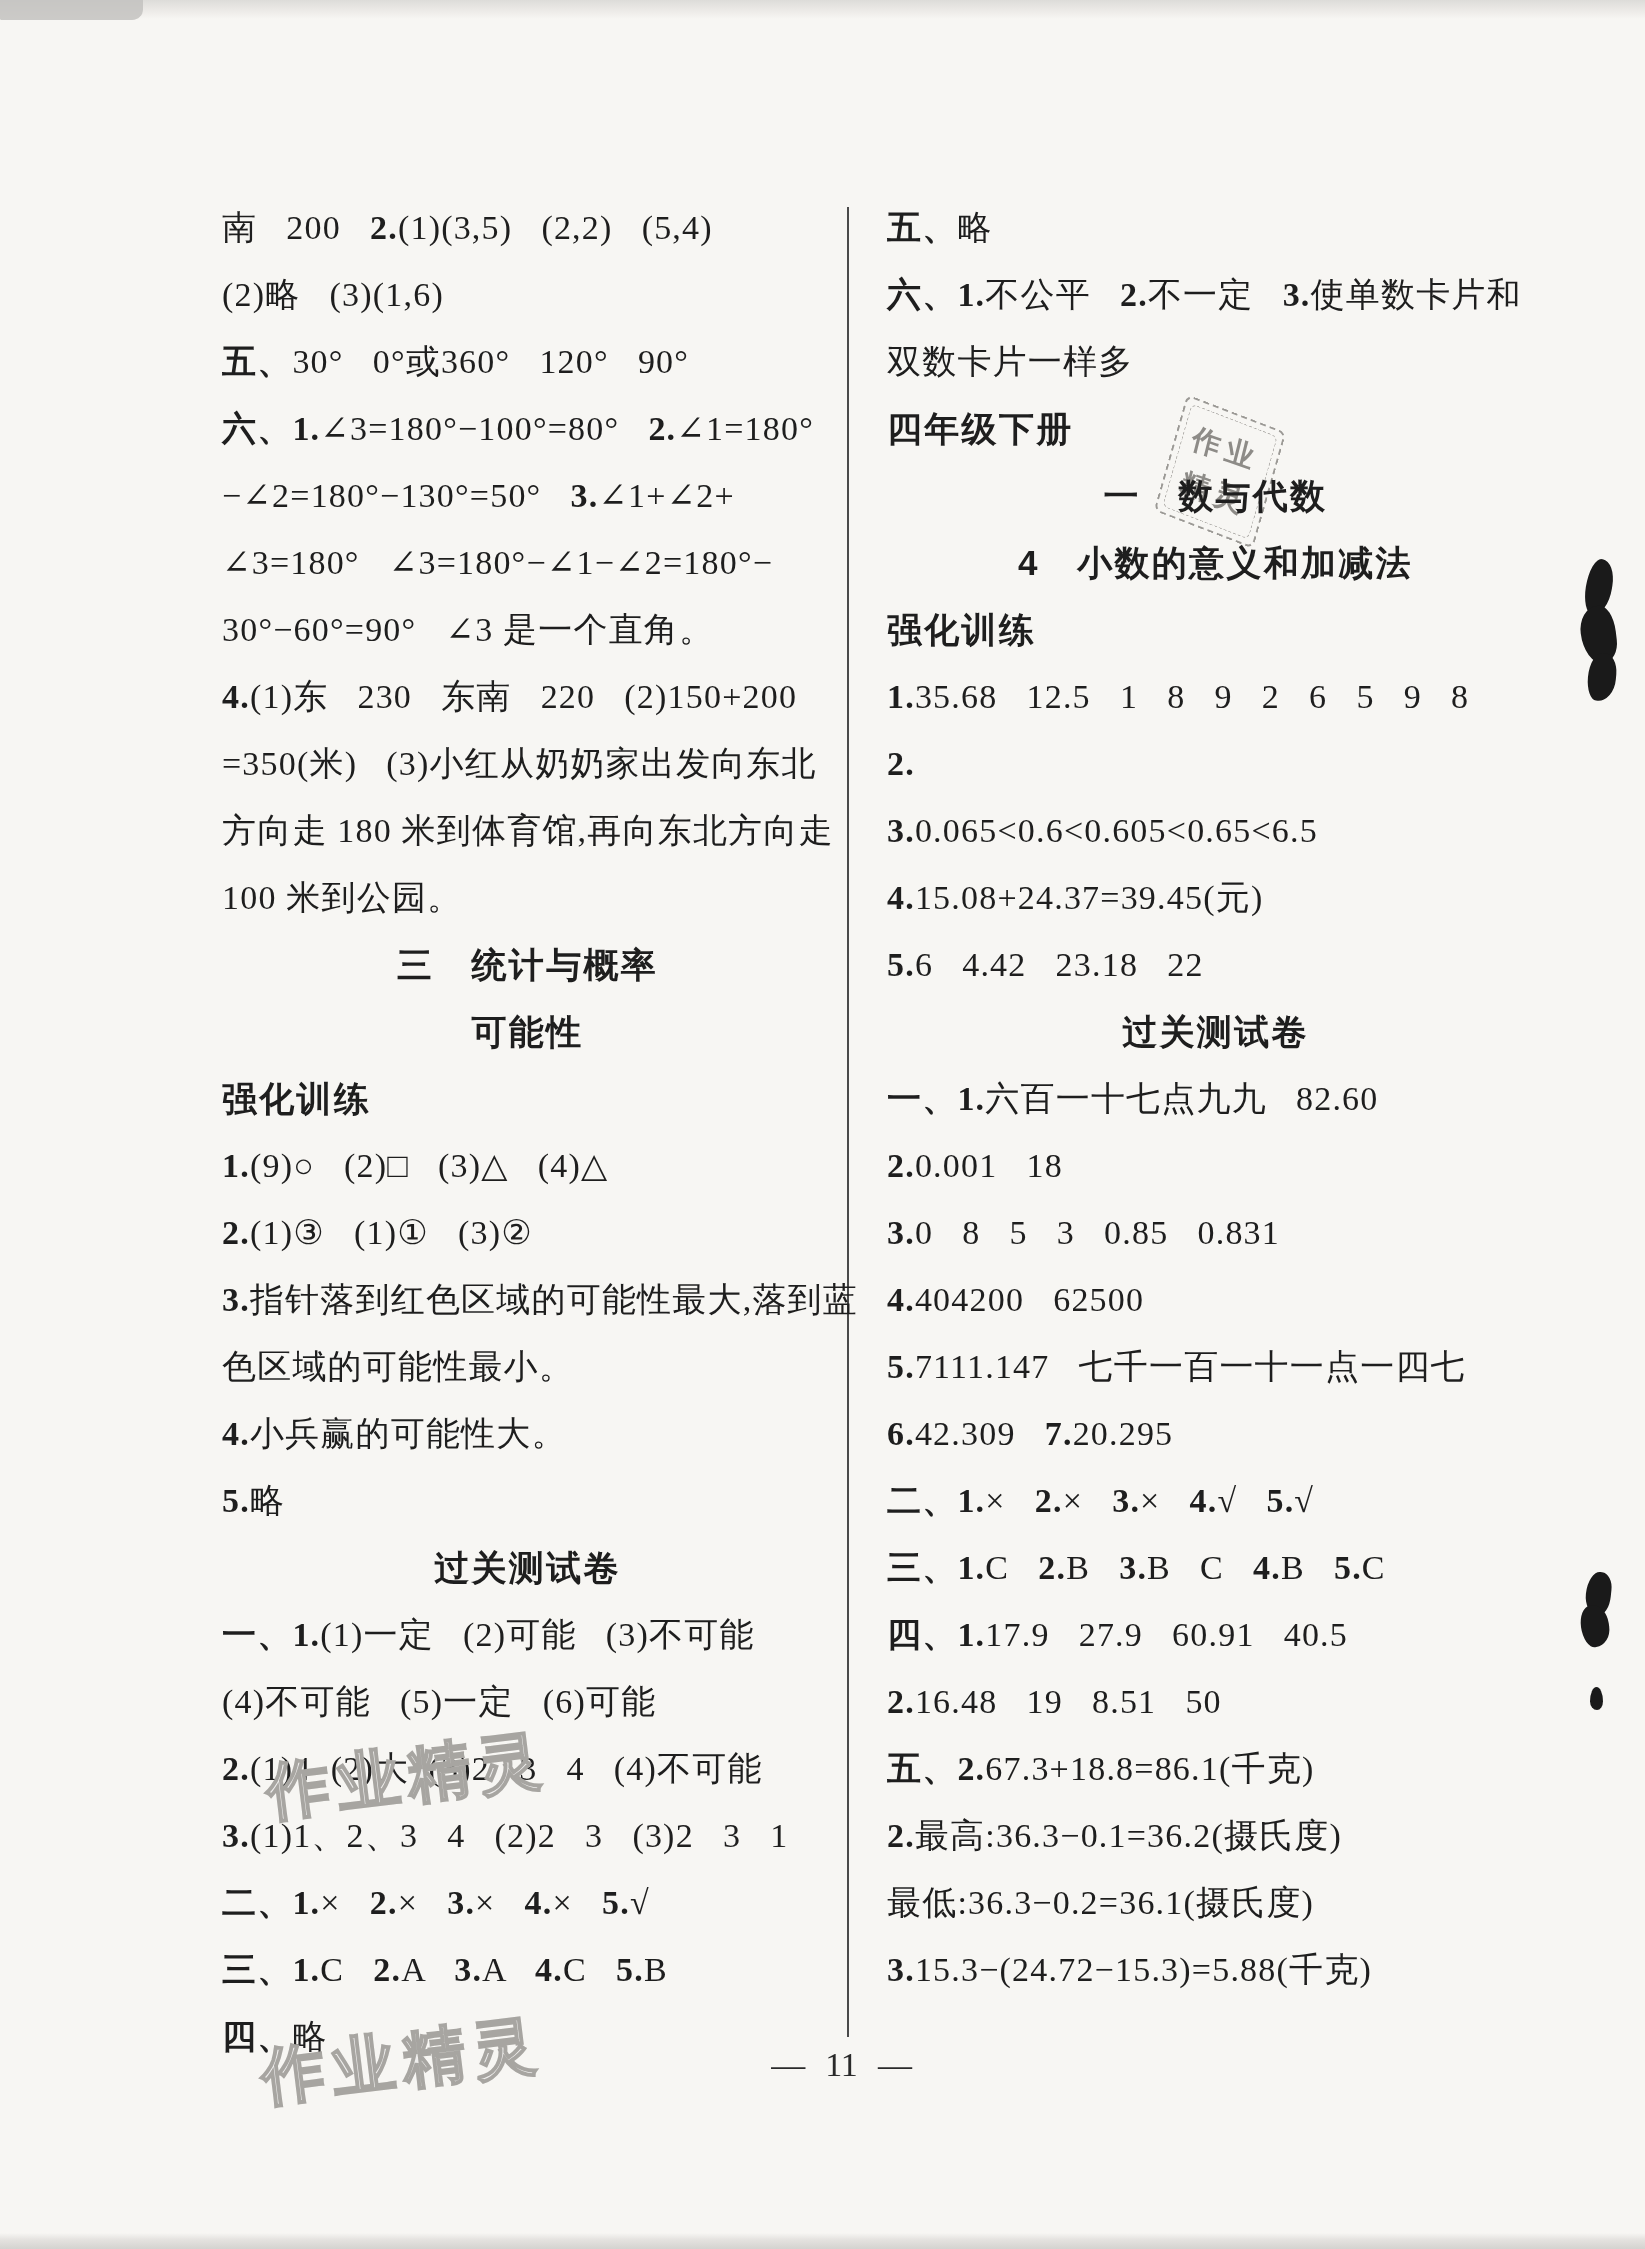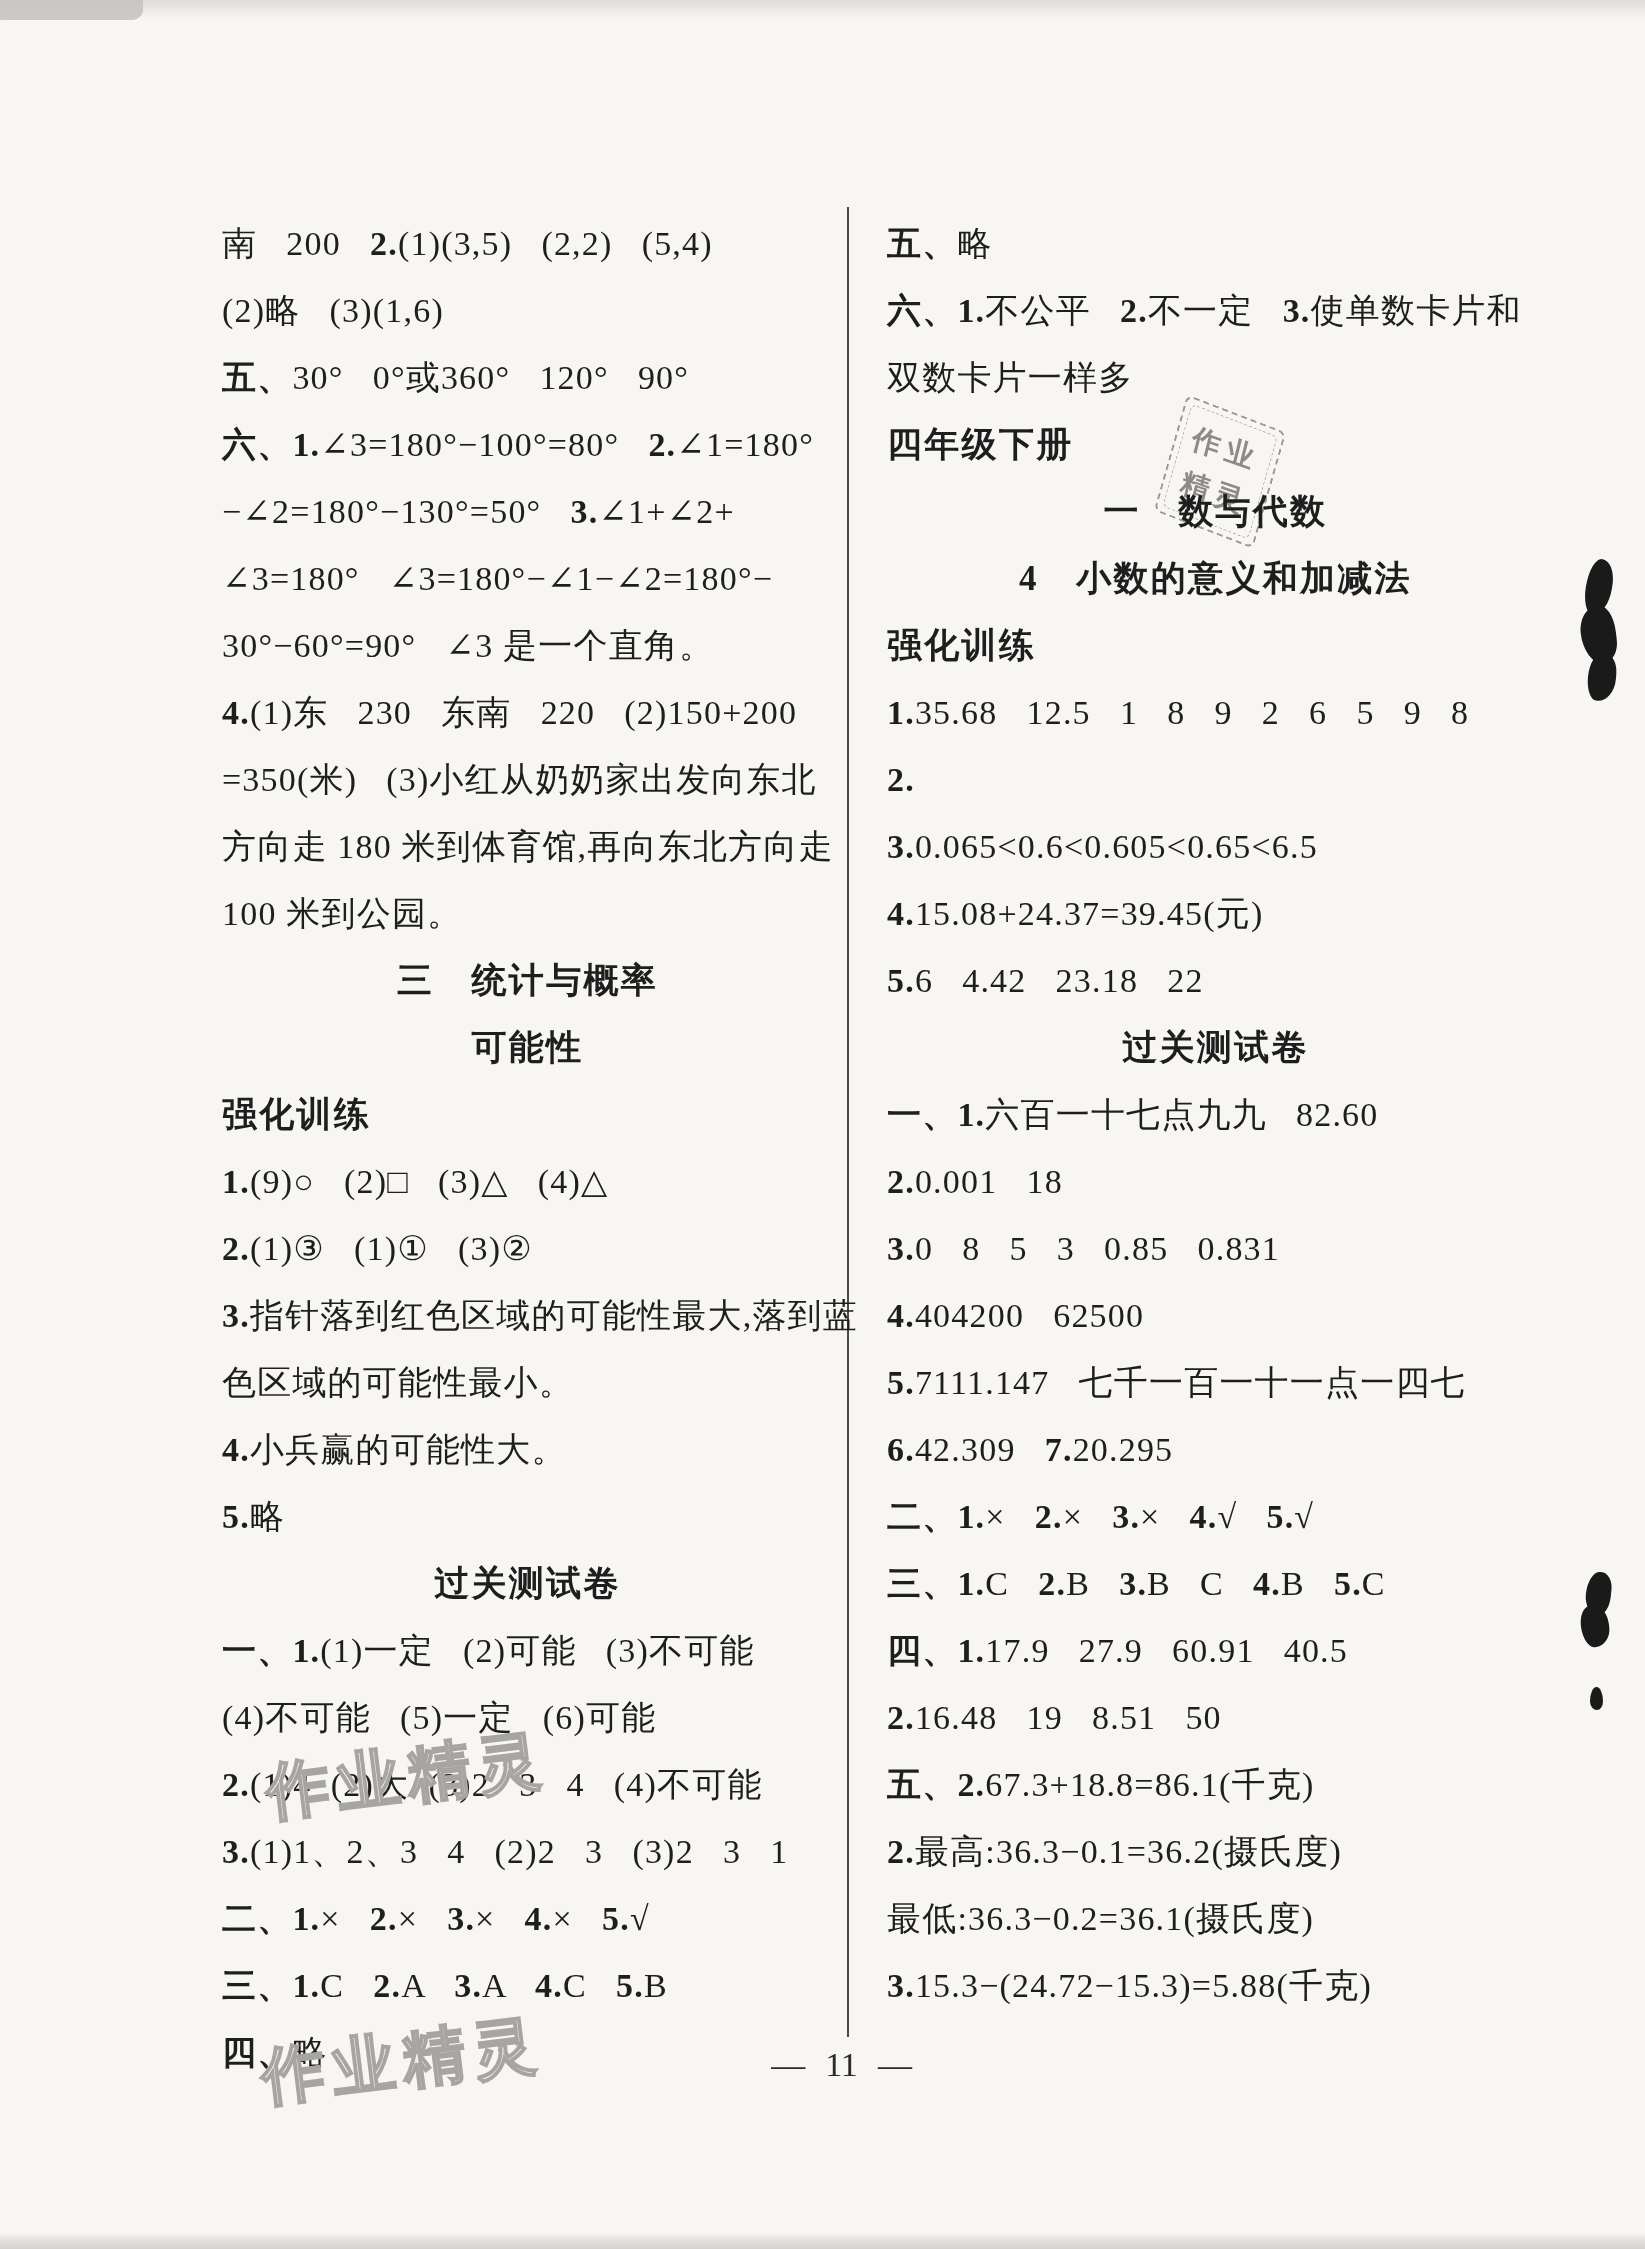--- a/index.html
+++ b/index.html
@@ -21,28 +21,28 @@
     position:absolute;left:0;top:0;width:143px;height:20px;
     background:#c3c2bf;border-radius:0 0 10.8px 1.5px;opacity:.85;
   }
   .bottom-band{
     position:absolute;left:0;bottom:0;width:1645px;height:17px;
     background:linear-gradient(0deg,#d2d1ce 0%,#e4e2df 60%,#f7f6f3 100%);
   }
   
   .column{position:absolute;z-index:2;}
   .column .line{
-    height:67px;display:flex;align-items:flex-end;
+    height:67px;display:flex;align-items:center;
     white-space:pre;font-size:34px;letter-spacing:1.2px;line-height:1;
   }
   .column .line.center{justify-content:center;}
   .column .line span{display:inline-block;}
   .column .line .b{font-weight:bold;}
   .column .line.head{
-    font-family:Liberation Serif, serif;
+    font-family:Liberation Sans, sans-serif;
     font-weight:bold;font-size:35px;letter-spacing:2.3px;
   }
   #col-left{left:222px;top:194px;width:611px;}
   #col-right{left:887px;top:194px;width:657px;}
   .divider{
     position:absolute;left:847px;top:207px;width:2.3px;height:1830px;
     background:#4a4a4a;z-index:1;
   }
   
   .footer{

